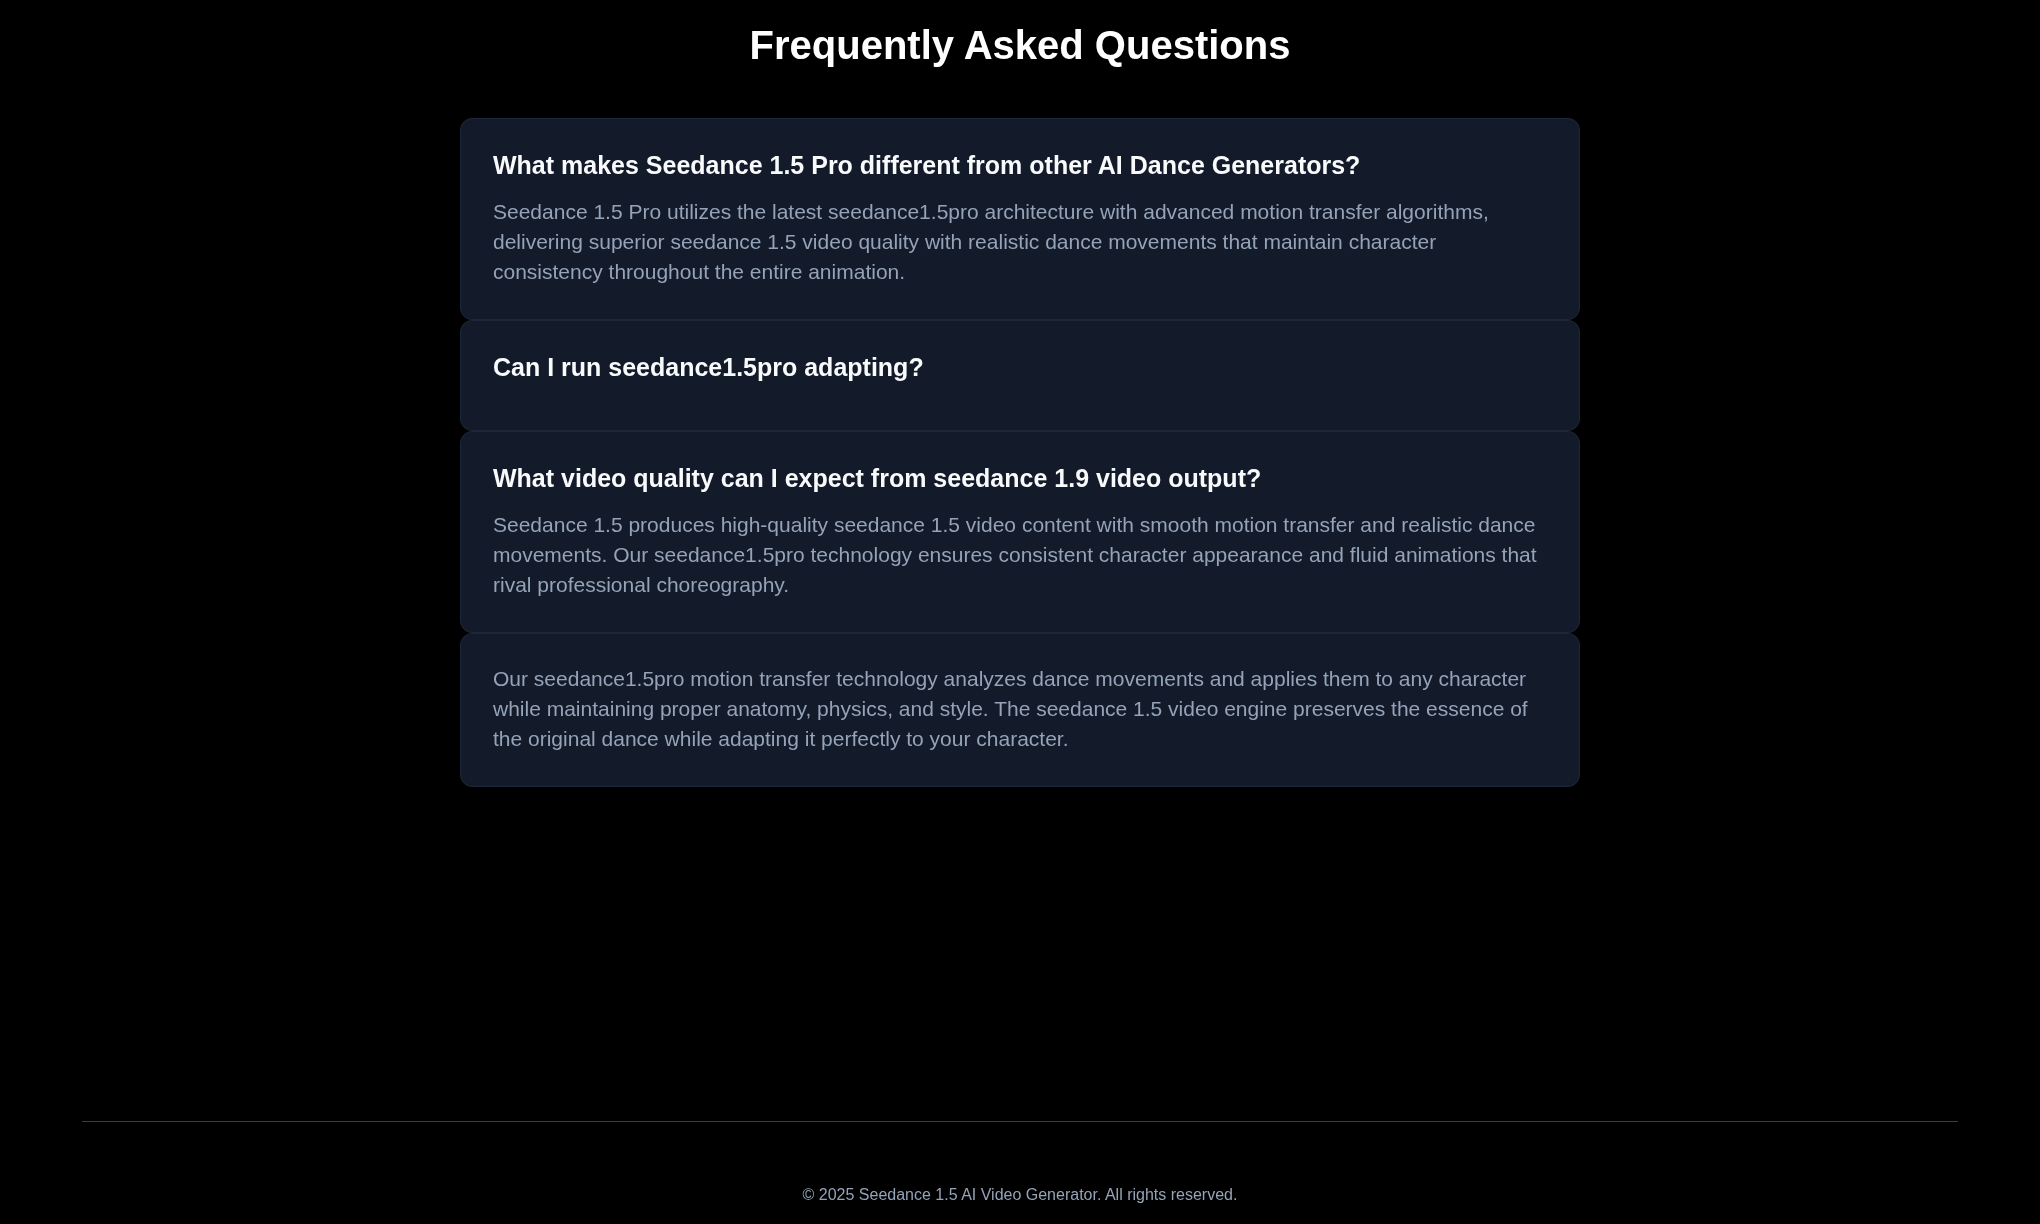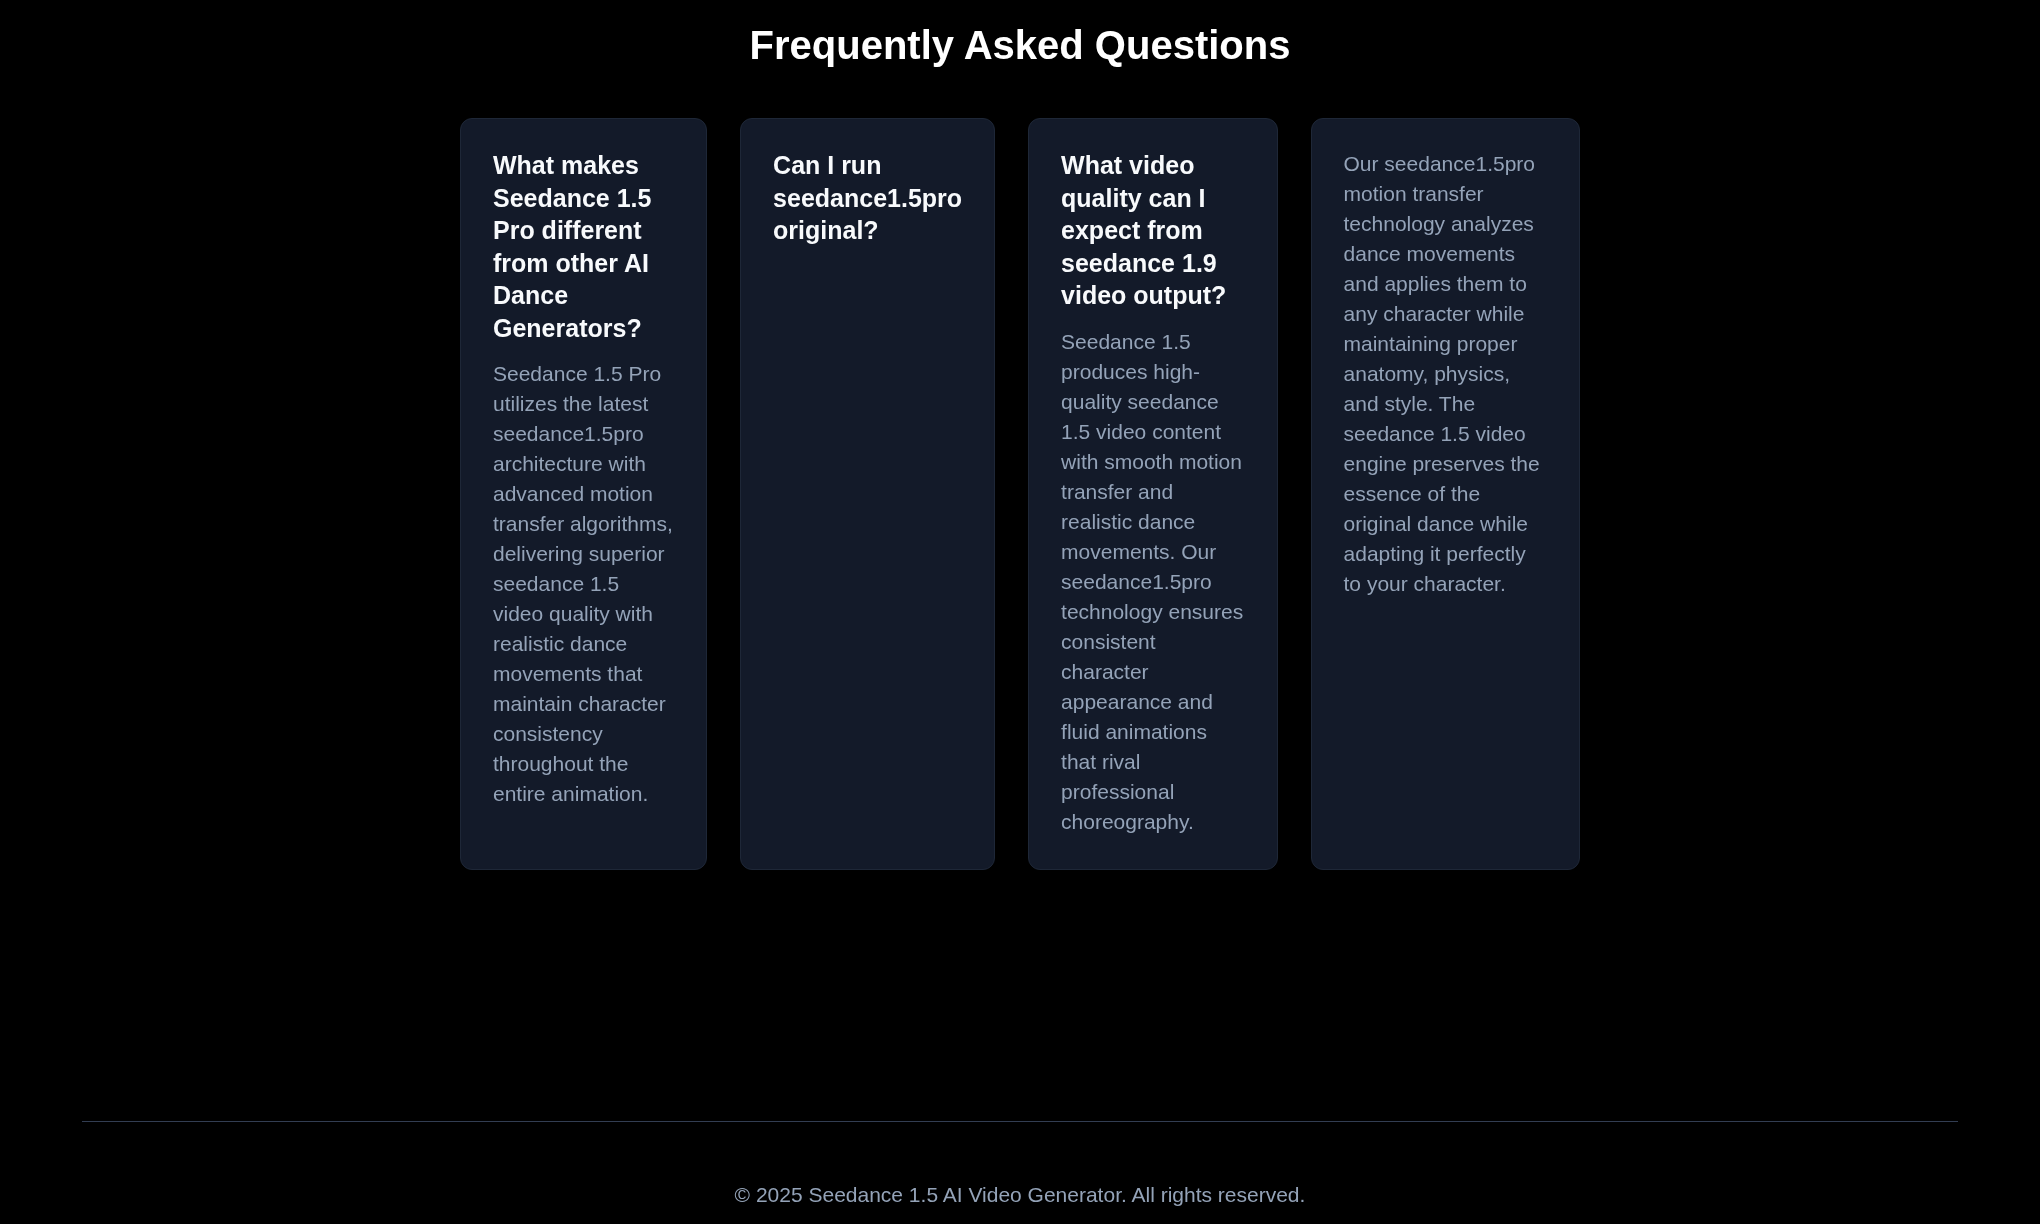--- a/index.html
+++ b/index.html
@@ -26,22 +26,21 @@
     font-size: 40px;
     font-weight: bold;
     text-align: center;
     margin-top: 21px;
     line-height: 1.2;
   }
   .faq-list {
     width: 1120px;
     margin: 49px auto 0;
     display: flex;
-    flex-direction: row;
-    gap: 33px;
+    flex-direction: column;
     justify-content: flex-end;
   }
   .faq-card {
     background: var(--card-bg);
     border: 1px solid var(--card-border);
     border-radius: 12px;
     padding: 30px 32px 32px;
   }
   .faq-question {
     color: var(--heading);
@@ -56,36 +55,36 @@
     line-height: 30px;
   }
   .page-footer {
     margin: auto 82px 0;
     border-top: 1px solid var(--divider);
     text-align: center;
     padding: 57px 0 14px;
   }
   .copyright {
     color: var(--body-text);
-    font-size: 21px;
+    font-size: 16px;
     line-height: 31px;
   }
 </style>
 </head>
 <body>
 
 <h2 class="page-title">Frequently Asked Questions</h2>
 
 <main class="faq-list">
   <article class="faq-card">
     <h3 class="faq-question">What makes Seedance 1.5 Pro different from other AI Dance Generators?</h3>
     <p class="faq-answer">Seedance 1.5 Pro utilizes the latest seedance1.5pro architecture with advanced motion transfer algorithms, delivering superior seedance 1.5 video quality with realistic dance movements that maintain character consistency throughout the entire animation.</p>
   </article>
   <article class="faq-card">
-    <h3 class="faq-question">Can I run seedance1.5pro original?</h3>
+    <h3 class="faq-question">Can I run seedance1.5pro adapting?</h3>
   </article>
   <article class="faq-card">
     <h3 class="faq-question">What video quality can I expect from seedance 1.9 video output?</h3>
     <p class="faq-answer">Seedance 1.5 produces high-quality seedance 1.5 video content with smooth motion transfer and realistic dance movements. Our seedance1.5pro technology ensures consistent character appearance and fluid animations that rival professional choreography.</p>
   </article>
   <article class="faq-card">
     <p class="faq-answer">Our seedance1.5pro motion transfer technology analyzes dance movements and applies them to any character while maintaining proper anatomy, physics, and style. The seedance 1.5 video engine preserves the essence of the original dance while adapting it perfectly to your character.</p>
   </article>
 </main>
 

